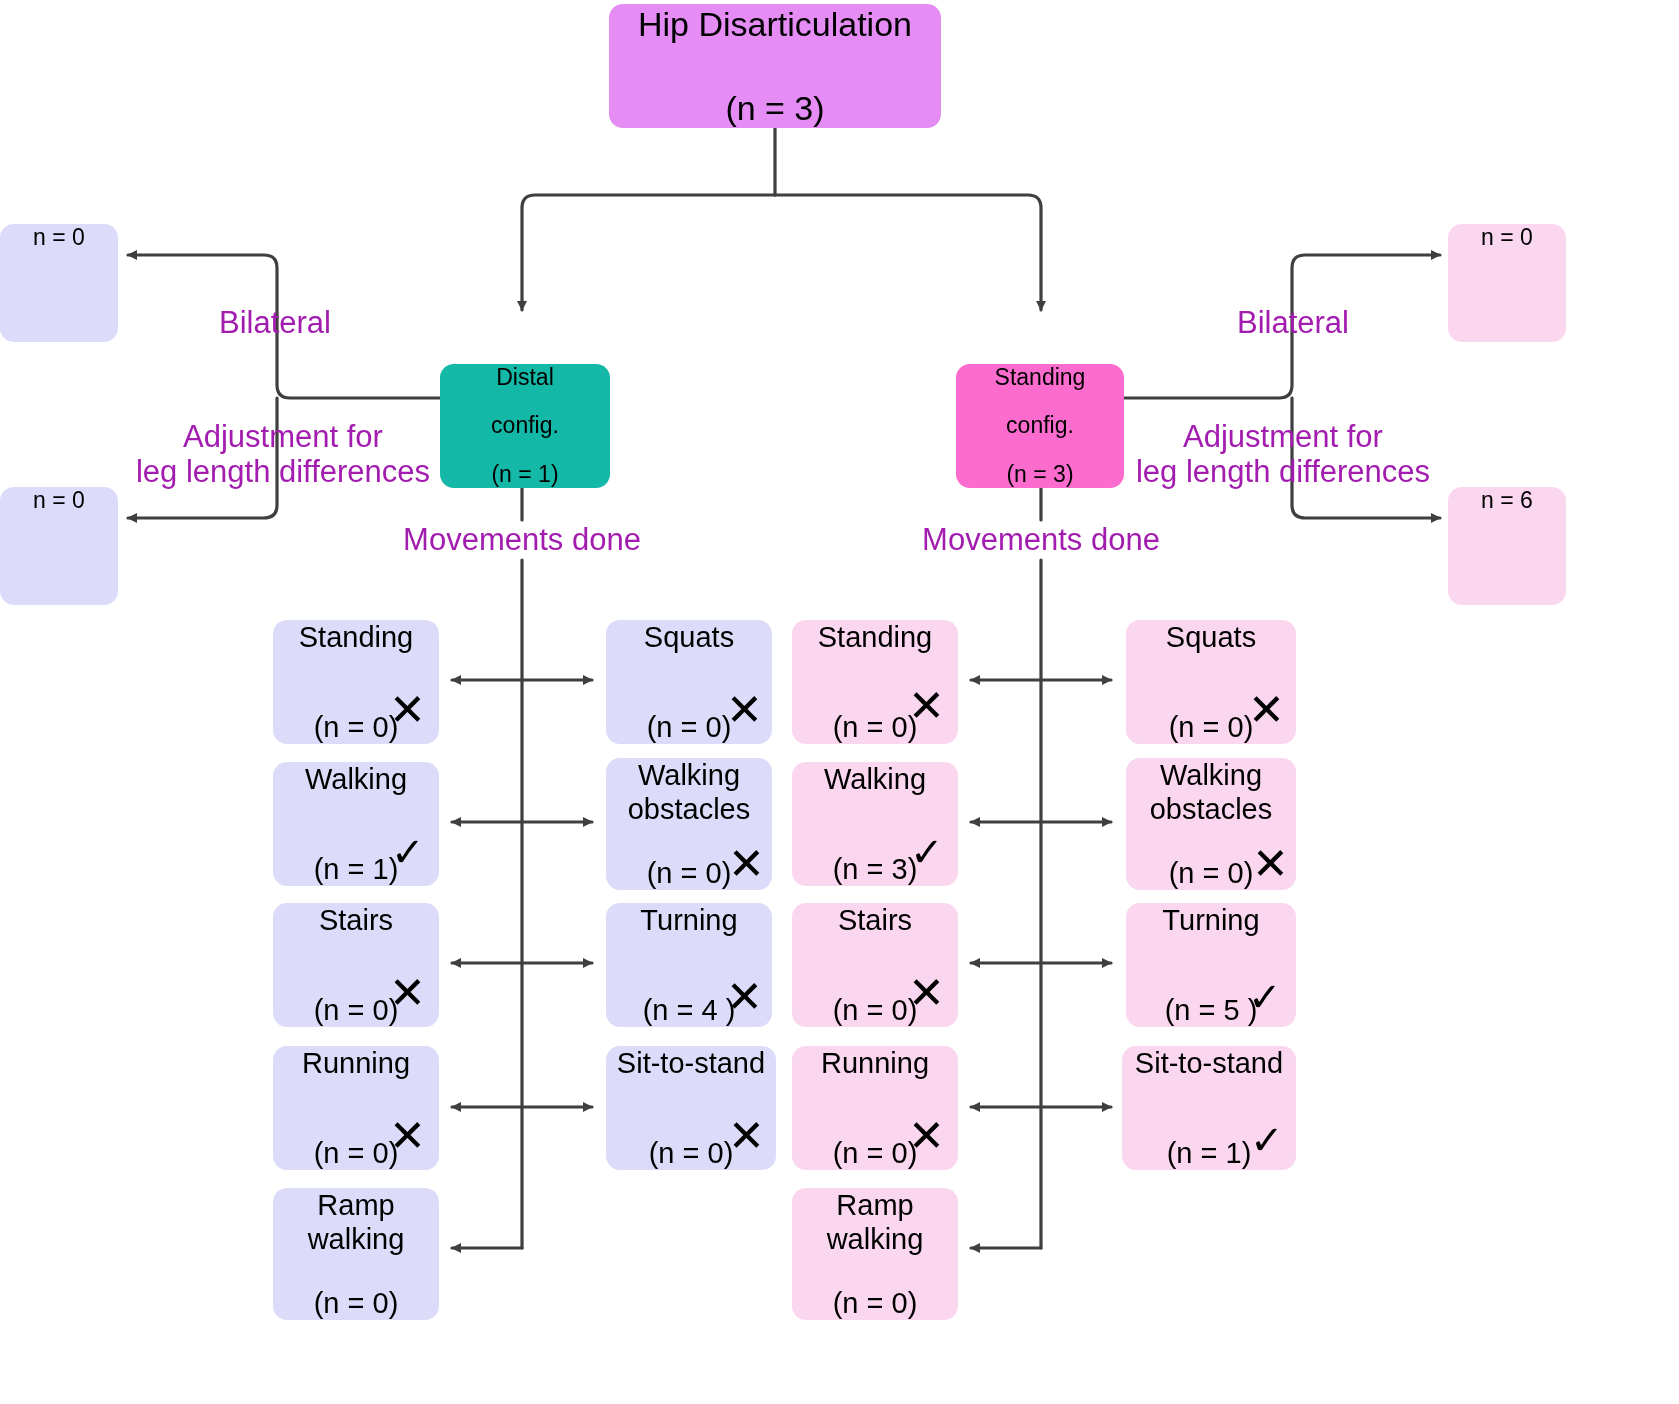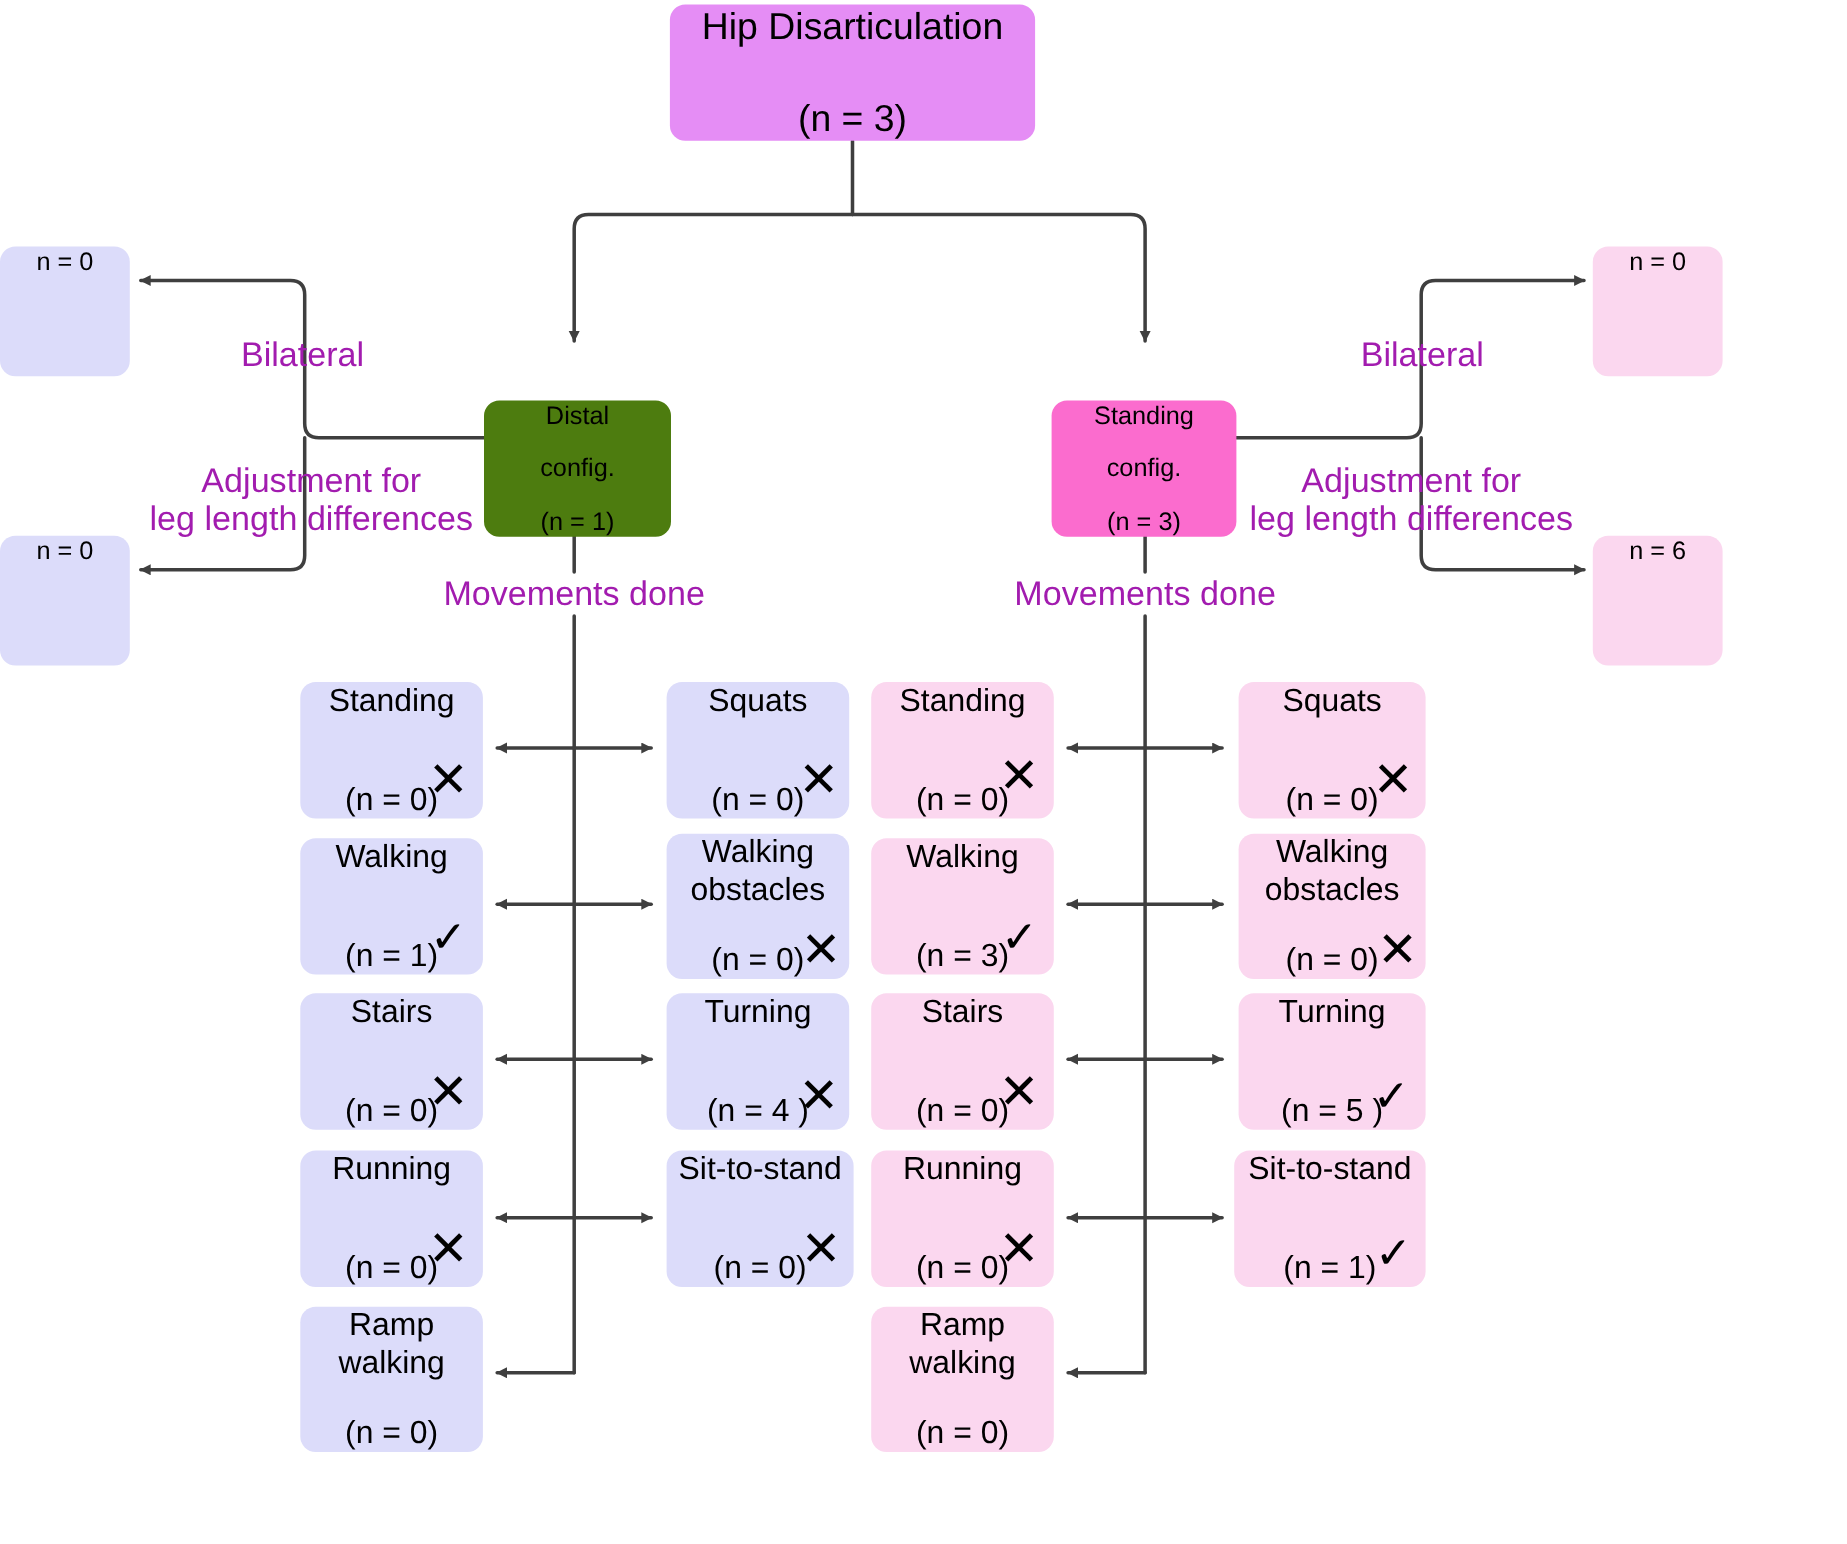--- a/index.html
+++ b/index.html
@@ -38,21 +38,21 @@
     justify-content: space-between;
     text-align: center;
     line-height: 1.18;
     white-space: pre-line;
   }
   .node .line {
     display: block;
   }
   
   .n-root   { background: #e58df5; }
-  .n-distal { background: #4d7c0f; }
+  .n-distal { background: #14b8a6; }
   .n-lateral{ background: #fb6cce; }
   .n-bluepale { background: #dcdcfa; }
   .n-pinkpale { background: #fbd7ef; }
 
   .f-34 { font-size: 34px; }
   .f-31 { font-size: 23px; margin-top: 28px; }
   .f-29 { font-size: 29px; }
 
   .edge-label {
     position: absolute;

